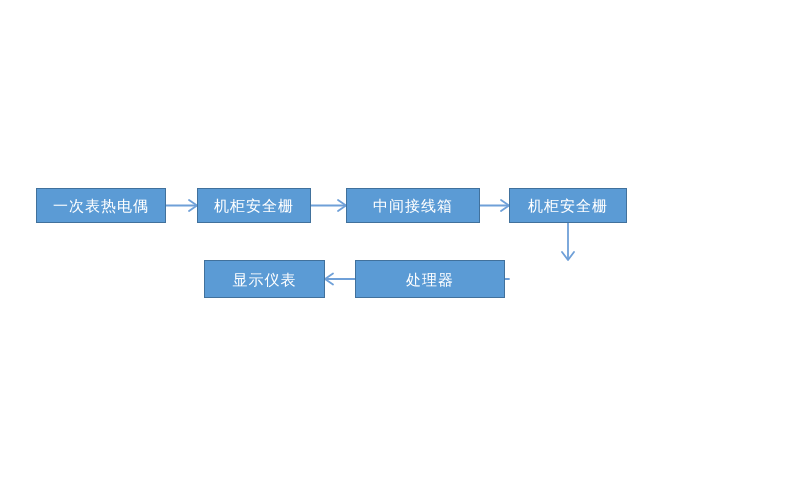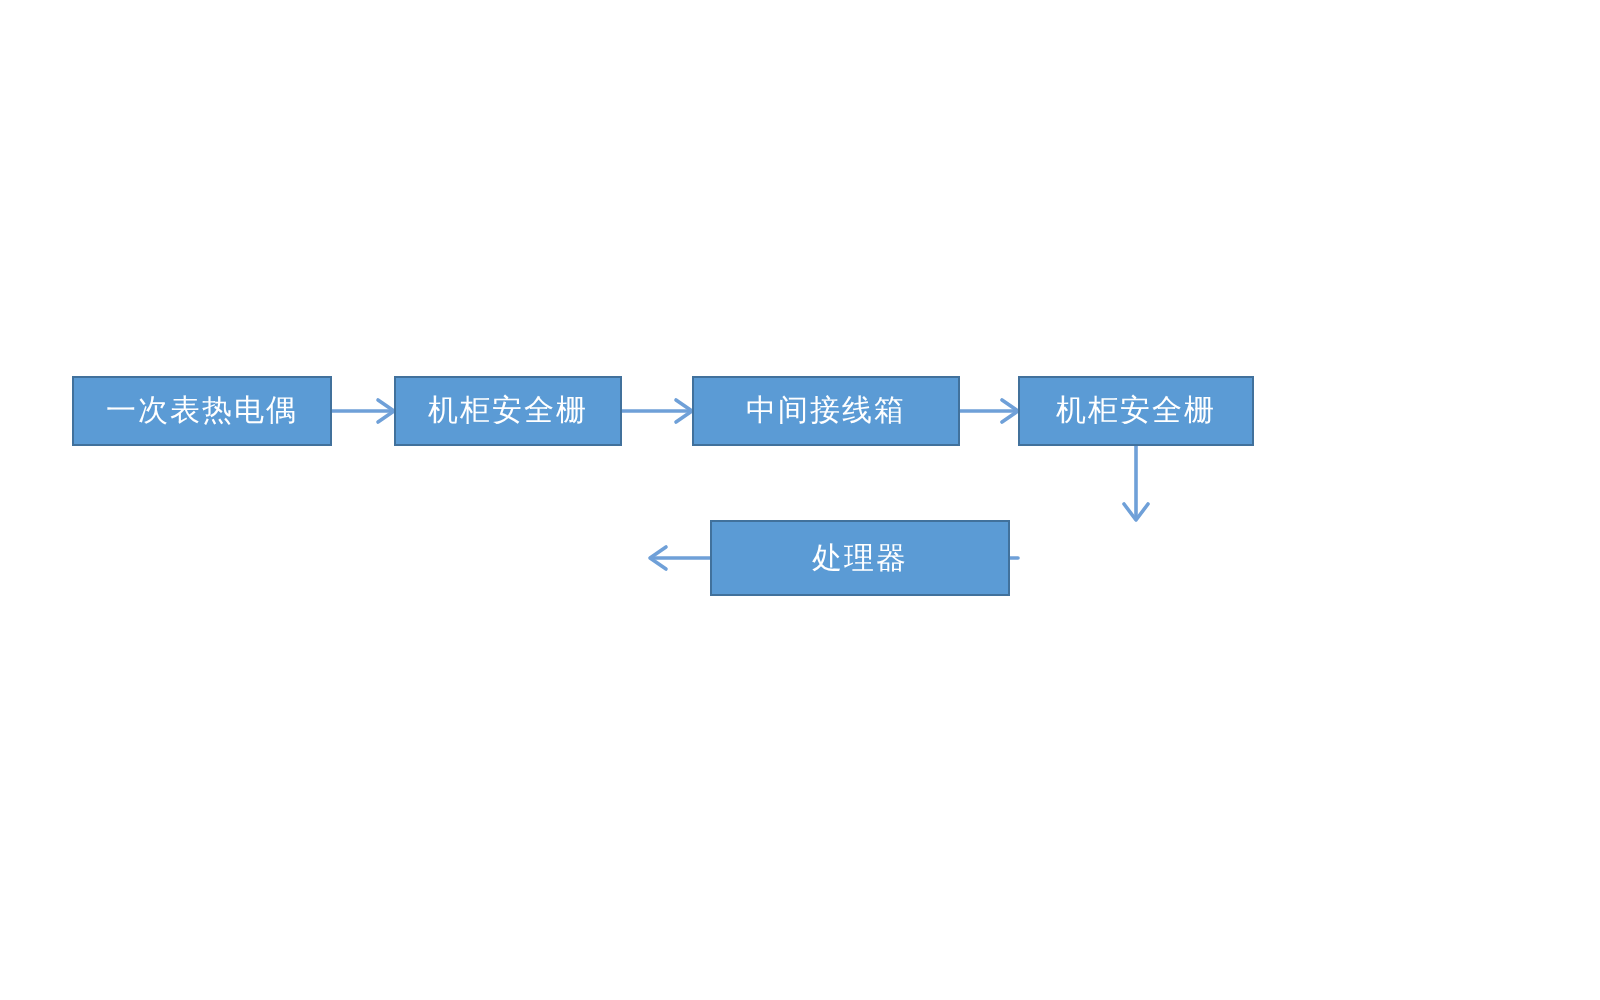--- a/index.html
+++ b/index.html
@@ -97,19 +97,22 @@
   </div>
 
   <div class="node" id="n3">
     <span class="node-label">中间接线箱</span>
   </div>
 
   <div class="node" id="n4">
     <span class="node-label">机柜安全栅</span>
   </div>
 
+  <div class="node" id="n5">
+    <span class="node-label">显示仪表</span>
+  </div>
 
   <div class="node" id="n6">
     <span class="node-label">处理器</span>
   </div>
 
 
 </div>
 
 </body></html>

